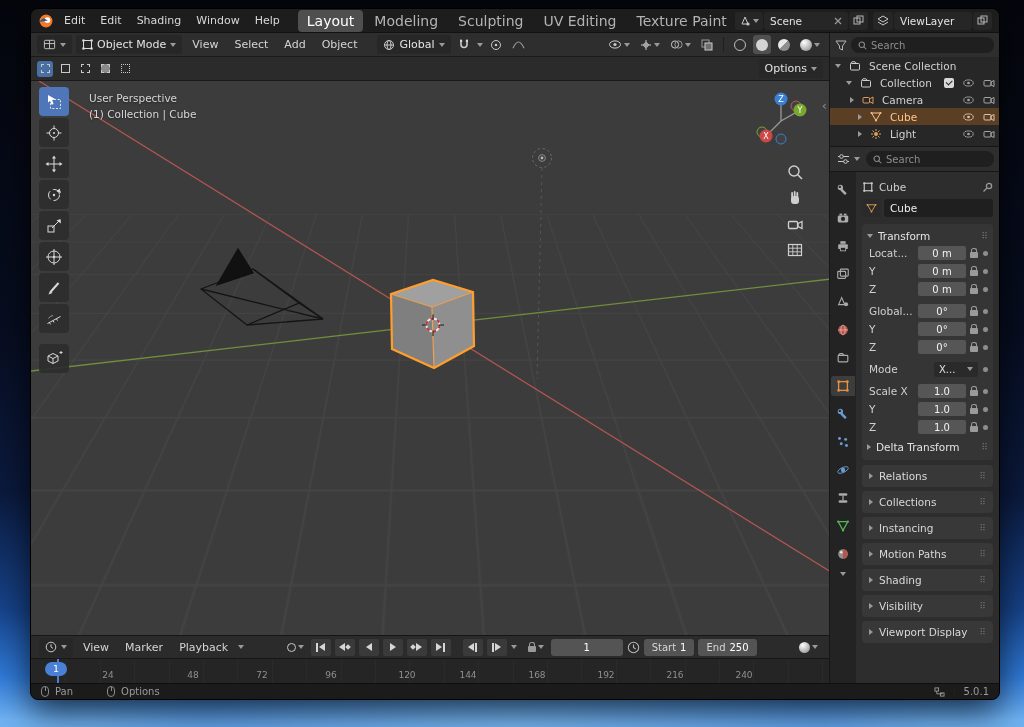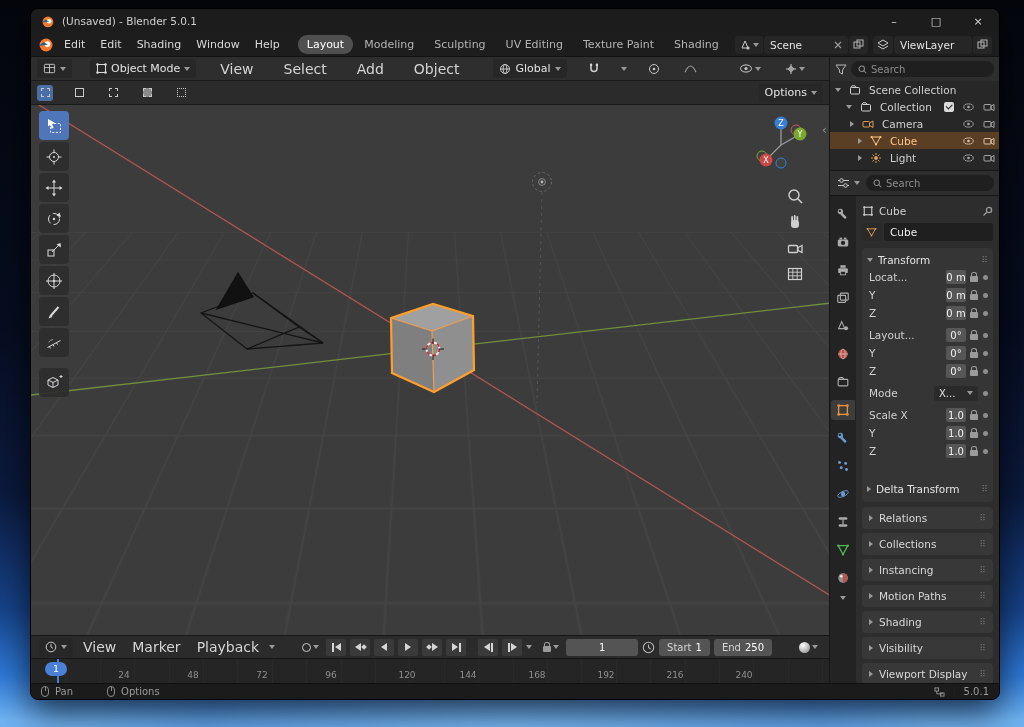--- a/index.html
+++ b/index.html
@@ -9,39 +9,39 @@
 .window{position:absolute;left:30px;top:8px;width:970px;height:692px;background:#1d1d1d;border:1px solid #000;border-radius:8px;overflow:hidden;display:flex;flex-direction:column;box-shadow:0 12px 34px rgba(0,0,0,.7)}
 
 .titlebar{height:24px;background:#1c1c1c;display:flex;align-items:center;gap:8px;padding-left:10px;flex:0 0 auto}
 .title{color:#cfcfcf;font-size:10.5px}
 .wctrl{margin-left:auto;display:flex;height:100%}
 .wbtn{width:42px;display:flex;align-items:center;justify-content:center;color:#d6d6d6;font-size:11px}
 
 .topbar{height:24px;background:#1d1d1d;display:flex;align-items:center;padding:0 7px;gap:1px;border-bottom:1px solid #121212;flex:0 0 auto}
 .menu{color:#d8d8d8;font-size:11px;padding:2px 7px;border-radius:3px}
 .tabs{display:flex;margin-left:10px;gap:2px;overflow:hidden;flex:1;min-width:0}
-.tab{color:#b3b3b3;font-size:11px;padding:3px 9px;border-radius:9px;white-space:nowrap}
+.tab{color:#b3b3b3;font-size:14px;padding:3px 9px;border-radius:4px;white-space:nowrap}
 .tab.active{background:#4f4f4f;color:#fff}
 .tab.clip{max-width:50px;overflow:hidden;padding-right:0}
 .wfield{display:flex;align-items:center;background:#262626;border-radius:3px;height:18px;padding:0 6px;color:#e2e2e2;font-size:10.5px;gap:5px;white-space:nowrap}
 .iconbtn{display:flex;align-items:center;gap:2px;background:#262626;height:18px;padding:0 4px;border-radius:3px;flex:0 0 auto}
 
 .cvd{width:0;height:0;border-left:3.5px solid transparent;border-right:3.5px solid transparent;border-top:4.5px solid #9a9a9a}
 .cvr{width:0;height:0;border-top:3.5px solid transparent;border-bottom:3.5px solid transparent;border-left:4.5px solid #9a9a9a}
 .sep{width:1px;height:15px;background:#202020;margin:0 3px}
 .grow{flex:1}
 
 .main{flex:1;display:flex;min-height:0}
 .left-main{flex:1;display:flex;flex-direction:column;min-width:0}
 .right-col{width:170px;display:flex;flex-direction:column;border-left:1px solid #161616;flex:0 0 auto}
 
-.hdr{height:24px;background:#2e2e2e;display:flex;align-items:center;padding:0 6px;gap:18px;border-bottom:1px solid #1a1a1a;flex:0 0 auto}
+.hdr{height:24px;background:#2e2e2e;display:flex;align-items:center;padding:0 6px;gap:4px;border-bottom:1px solid #1a1a1a;flex:0 0 auto}
 .hdr2{background:#2b2b2b}
 .dd{display:flex;align-items:center;gap:4px;background:#272727;height:19px;border-radius:3px;padding:0 6px;color:#e3e3e3;font-size:11px;white-space:nowrap}
-.hmenu{color:#d4d4d4;font-size:14px;padding:2px 6px}
+.hmenu{color:#d4d4d4;font-size:11px;padding:2px 6px}
 .sbtn{height:19px;padding:0 3px;display:flex;align-items:center;border-radius:3px;gap:2px}
 .sbtn.active{background:#505050}
 .sph{width:12px;height:12px;border-radius:50%}
 .sph.wire{border:1px solid #bdbdbd}
 .sph.solid{background:#d4d4d4}
 .sph.mat{background:linear-gradient(135deg,#e9e9e9 50%,#8f8f8f 50%)}
 .sph.rend{background:radial-gradient(circle at 35% 30%,#fff,#828282)}
 .mini{width:16px;height:16px;display:flex;align-items:center;justify-content:center;border-radius:3px}
 .mini.active{background:#4a6fa5}
 .dashsq{width:9px;height:9px;border:1px dashed #c9c9c9}
@@ -90,51 +90,38 @@
 .ptab.active{background:#3d3d3d}
 .pr-content{flex:1;padding:5px 6px 0 6px;overflow:hidden;font-size:10.5px;color:#cfcfcf;min-width:0}
 .crumb{display:flex;align-items:center;gap:5px;height:20px}
 .namerow{display:flex;align-items:center;gap:3px;margin:2px 0 7px}
 .namefield{flex:1;display:flex;align-items:center;gap:5px;height:18px;background:#1f1f1f;border-radius:3px;padding:0 6px;color:#ececec}
 .panel{background:#353535;border-radius:4px;margin-bottom:5px;padding:3px 5px 5px}
 .phead{display:flex;align-items:center;gap:5px;height:17px;color:#e3e3e3;font-size:10.5px}
 .grip{margin-left:auto;color:#6f6f6f;font-size:9px}
 .trow{display:flex;align-items:center;height:18px;gap:4px;padding-left:2px}
 .tlabel{flex:1;overflow:hidden;white-space:nowrap;color:#cfcfcf}
-.vfld{width:20px;height:14px;background:#565656;border-radius:2px;color:#f2f2f2;font-size:10px;display:flex;align-items:center;justify-content:center;flex:0 0 auto}
+.vfld{width:48px;height:14px;background:#565656;border-radius:2px;color:#f2f2f2;font-size:10px;display:flex;align-items:center;justify-content:center;flex:0 0 auto}
 .ddfld{width:44px;height:15px;background:#2a2a2a;border-radius:2px;color:#e0e0e0;font-size:10px;display:flex;align-items:center;padding:0 5px;gap:3px;flex:0 0 auto}
 .lock{position:relative;width:8px;height:6px;background:#9a9a9a;border-radius:1px;margin-top:3px;flex:0 0 auto}
 .lock::before{content:"";position:absolute;left:1px;top:-4px;width:4px;height:4px;border:1.2px solid #9a9a9a;border-bottom:none;border-radius:2.5px 2.5px 0 0}
 .kdot{width:5px;height:5px;border-radius:50%;background:#8e8e8e;margin-left:1px;flex:0 0 auto}
 .cpanel{background:#383838;border-radius:4px;height:22px;display:flex;align-items:center;gap:6px;padding:0 7px;margin-bottom:4px;color:#d8d8d8;font-size:10.5px}
 
 .statusbar{height:16px;background:#1b1b1b;display:flex;align-items:center;gap:6px;padding:0 10px;color:#9a9a9a;font-size:10px;border-top:1px solid #0f0f0f;flex:0 0 auto}
 .mouse{width:8px;height:11px;border:1px solid #8a8a8a;border-radius:4px;position:relative;flex:0 0 auto}
 .mouse::before{content:"";position:absolute;left:3px;top:0;width:1px;height:4px;background:#8a8a8a}
 .hintgap{width:22px}
 </style>
 </head>
 <body>
 
 <div class="desktop">
 <div class="window">
 
-  <div class="titlebar">
-    <svg width="13" height="13" viewBox="0 0 14 14">
-          <circle cx="7.5" cy="7.5" r="5.8" fill="#f5792a"></circle>
-          <circle cx="8.6" cy="6.8" r="2.6" fill="#fff"></circle>
-          <path d="M1 8 5 5l4 2z" fill="#2b5f8a"></path>
-        </svg>
-    <span class="title">(Unsaved) - Blender 5.0.1</span>
-    <div class="wctrl">
-      <div class="wbtn">–</div>
-      <div class="wbtn">□</div>
-      <div class="wbtn">×</div>
-    </div>
-  </div>
 
   <div class="topbar">
     <svg width="15" height="15" viewBox="0 0 14 14" style="margin-right:3px">
           <circle cx="7.5" cy="7.5" r="6" fill="#f5792a"></circle>
           <circle cx="8.8" cy="6.6" r="2.7" fill="#fff"></circle>
           <path d="M.6 8.4 5.2 4.8l4 2.2z" fill="#255a85"></path>
         </svg>
     <span class="menu">Edit</span>
     <span class="menu">Edit</span>
     <span class="menu">Shading</span>
@@ -337,20 +324,24 @@
             <polygon points="360,213 402,199 442,211 443,265 403,287 361,268" fill="none" stroke="#ff9e2c" stroke-width="2.2"></polygon>
           </g>
 
           <g>
             <circle cx="402" cy="244" r="6.5" fill="none" stroke="#e9e9e9" stroke-width="2"></circle>
             <circle cx="402" cy="244" r="6.5" fill="none" stroke="#c23434" stroke-width="2" stroke-dasharray="3.4 3.4"></circle>
             <path d="M402 233.5v5.5M402 249.5v5.5M391 244h5.5M407.5 244h5.5" stroke="#1a1a1a" stroke-width="1"></path>
           </g>
         </svg>
 
+        <div class="vptext">
+          <div>User Perspective</div>
+          <div>(1) Collection | Cube</div>
+        </div>
 
         <div class="toolbar">
           <div class="tool active">
             <svg width="18" height="18" viewBox="0 0 18 18">
                   <rect x="5.5" y="6.5" width="10" height="9" fill="none" stroke="#e8e8e8" stroke-dasharray="2 1.6"></rect>
                   <polygon points="3,2 10.5,6.2 7.2,7 8.6,11 6.6,11.8 5.2,7.8 3,9.6" fill="#fff"></polygon>
                 </svg>
           </div>
           <div class="tool">
             <svg width="18" height="18" viewBox="0 0 18 18">
@@ -518,21 +509,21 @@
               <span>250</span>
             </div>
         <div class="grow"></div>
         <div class="sbtn">
               <span class="sph rend" style="width:11px;height:11px"></span>
               <span class="cvd"></span>
             </div>
       </div>
 
       <div class="tl-ruler">
-        <span class="tick" style="left:93px">24</span>
+        <span class="tick" style="left:77px">24</span>
         <span class="tick" style="left:162px">48</span>
         <span class="tick" style="left:231px">72</span>
         <span class="tick" style="left:300px">96</span>
         <span class="tick" style="left:376px">120</span>
         <span class="tick" style="left:437px">144</span>
         <span class="tick" style="left:506px">168</span>
         <span class="tick" style="left:575px">192</span>
         <span class="tick" style="left:644px">216</span>
         <span class="tick" style="left:713px">240</span>
         <div class="phline"></div>
@@ -809,21 +800,21 @@
               </div>
               <div class="trow">
                 <span class="tlabel">Z</span>
                 <div class="vfld">
                       <span>0 m</span>
                     </div>
                 <span class="lock"></span>
                     <span class="kdot"></span>
               </div>
               <div class="trow" style="margin-top:4px">
-                <span class="tlabel">Layout...</span>
+                <span class="tlabel">Global...</span>
                 <div class="vfld">
                       <span>0°</span>
                     </div>
                 <span class="lock"></span>
                     <span class="kdot"></span>
               </div>
               <div class="trow">
                 <span class="tlabel">Y</span>
                 <div class="vfld">
                       <span>0°</span>
@@ -864,21 +855,21 @@
                     <span class="kdot"></span>
               </div>
               <div class="trow">
                 <span class="tlabel">Z</span>
                 <div class="vfld">
                       <span>1.0</span>
                     </div>
                 <span class="lock"></span>
                     <span class="kdot"></span>
               </div>
-              <div class="phead" style="margin-top:20px">
+              <div class="phead" style="margin-top:2px">
                 <span class="cvr"></span>
                 <span>Delta Transform</span>
                 <span class="grip">⠿</span>
               </div>
             </div>
 
             <div class="cpanel">
                   <span class="cvr"></span>
                   <span>Relations</span>
                   <span class="grip">⠿</span>

